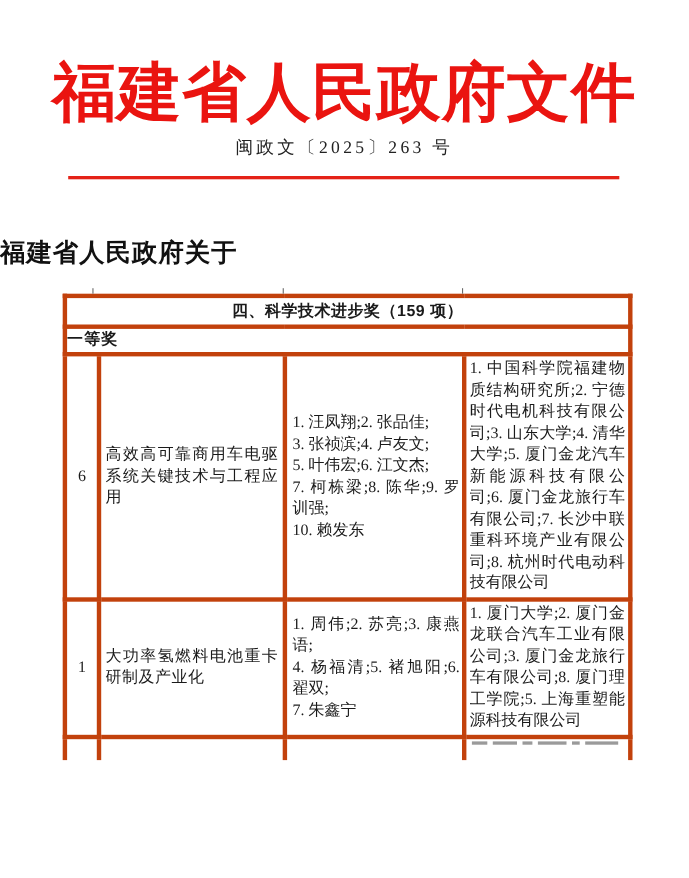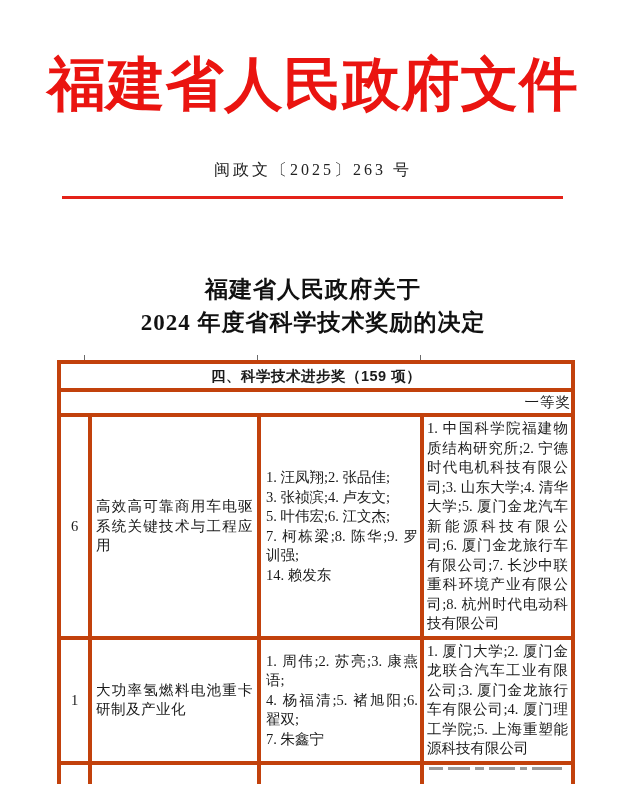--- a/index.html
+++ b/index.html
@@ -18,37 +18,35 @@
     margin-top: 46px;
     text-align: center;
     font-size: 58px;
     font-weight: bold;
     letter-spacing: 1px;
     color: #ea1410;
     line-height: 1.35;
     font-family: "Liberation Serif", "DejaVu Serif", serif;
   }
   .doc-number {
-    margin-top: 36px;
     text-align: center;
     font-size: 16px;
     letter-spacing: 3px;
     color: #222;
   }
   .red-rule {
     margin: 15px 0 0 62px;
     width: 501px;
     height: 3px;
     background: #e42218;
   }
 
   
   .main-title {
-    margin-top: 74px;
-    text-align: center;
+    margin-top: 50px;
     font-weight: bold;
     font-size: 23px;
     line-height: 33px;
     color: #111;
     letter-spacing: 1px;
   }
 
   
   .award-table-wrap {
     position: relative;
@@ -82,23 +80,23 @@
   td.section-header {
     height: 28px;
     text-align: center;
     font-family: "Liberation Sans", "DejaVu Sans", sans-serif;
     font-weight: 600;
     font-size: 15px;
     letter-spacing: 0.5px;
   }
   td.grade-header {
     height: 25px;
-    text-align: right;
+    text-align: left;
     font-family: "Liberation Sans", "DejaVu Sans", sans-serif;
-    font-weight: 400;
+    font-weight: 700;
     font-size: 15.5px;
     letter-spacing: 1px;
   }
   tr.row-first  td { height: 213px; }
   tr.row-second td { height: 109px; }
   td.cell-no {
     text-align: center;
     font-size: 15px;
   }
   td.cell-project {
@@ -142,21 +140,20 @@
 <body>
 
 <div class="letterhead">福建省人民政府文件</div>
 
 <div class="doc-number">闽政文〔2025〕263 号</div>
 
 <div class="red-rule"></div>
 
 <div class="main-title">
   <div>福建省人民政府关于</div>
-  <div>2024 年度省科学技术奖励的决定</div>
 </div>
 
 <div class="award-table-wrap">
   <div class="stub s1"></div>
   <div class="stub s2"></div>
   <div class="stub s3"></div>
 
   <table class="award-table">
     <colgroup>
       <col style="width:31px">
@@ -175,35 +172,35 @@
     </tr>
 
     <tr class="row-first">
       <td class="cell-no">6</td>
       <td class="cell-project">高效高可靠商用车电驱系统关键技术与工程应用</td>
       <td class="cell-people">
         <div class="pline">1. 汪凤翔;2. 张品佳;</div>
         <div class="pline">3. 张祯滨;4. 卢友文;</div>
         <div class="pline">5. 叶伟宏;6. 江文杰;</div>
         <div class="pline">7. 柯栋梁;8. 陈华;9. 罗训强;</div>
-        <div class="pline">14. 赖发东</div>
+        <div class="pline">10. 赖发东</div>
       </td>
       <td class="cell-orgs">1. 中国科学院福建物质结构研究所;2. 宁德时代电机科技有限公司;3. 山东大学;4. 清华大学;5. 厦门金龙汽车新能源科技有限公司;6. 厦门金龙旅行车有限公司;7. 长沙中联重科环境产业有限公司;8. 杭州时代电动科技有限公司</td>
     </tr>
 
 
     <tr class="row-second">
       <td class="cell-no">1</td>
       <td class="cell-project">大功率氢燃料电池重卡研制及产业化</td>
       <td class="cell-people">
         <div class="pline">1. 周伟;2. 苏亮;3. 康燕语;</div>
         <div class="pline">4. 杨福清;5. 褚旭阳;6. 翟双;</div>
         <div class="pline">7. 朱鑫宁</div>
       </td>
-      <td class="cell-orgs">1. 厦门大学;2. 厦门金龙联合汽车工业有限公司;3. 厦门金龙旅行车有限公司;4. 厦门理工学院;5. 上海重塑能源科技有限公司</td>
+      <td class="cell-orgs">1. 厦门大学;2. 厦门金龙联合汽车工业有限公司;3. 厦门金龙旅行车有限公司;8. 厦门理工学院;5. 上海重塑能源科技有限公司</td>
     </tr>
 
     <tr class="clipped-row">
       <td></td>
       <td></td>
       <td></td>
       <td>
         <span class="frag f1"></span><span class="frag f2"></span><span class="frag f3"></span><span class="frag f4"></span><span class="frag f5"></span><span class="frag f6"></span>
       </td>
     </tr>

